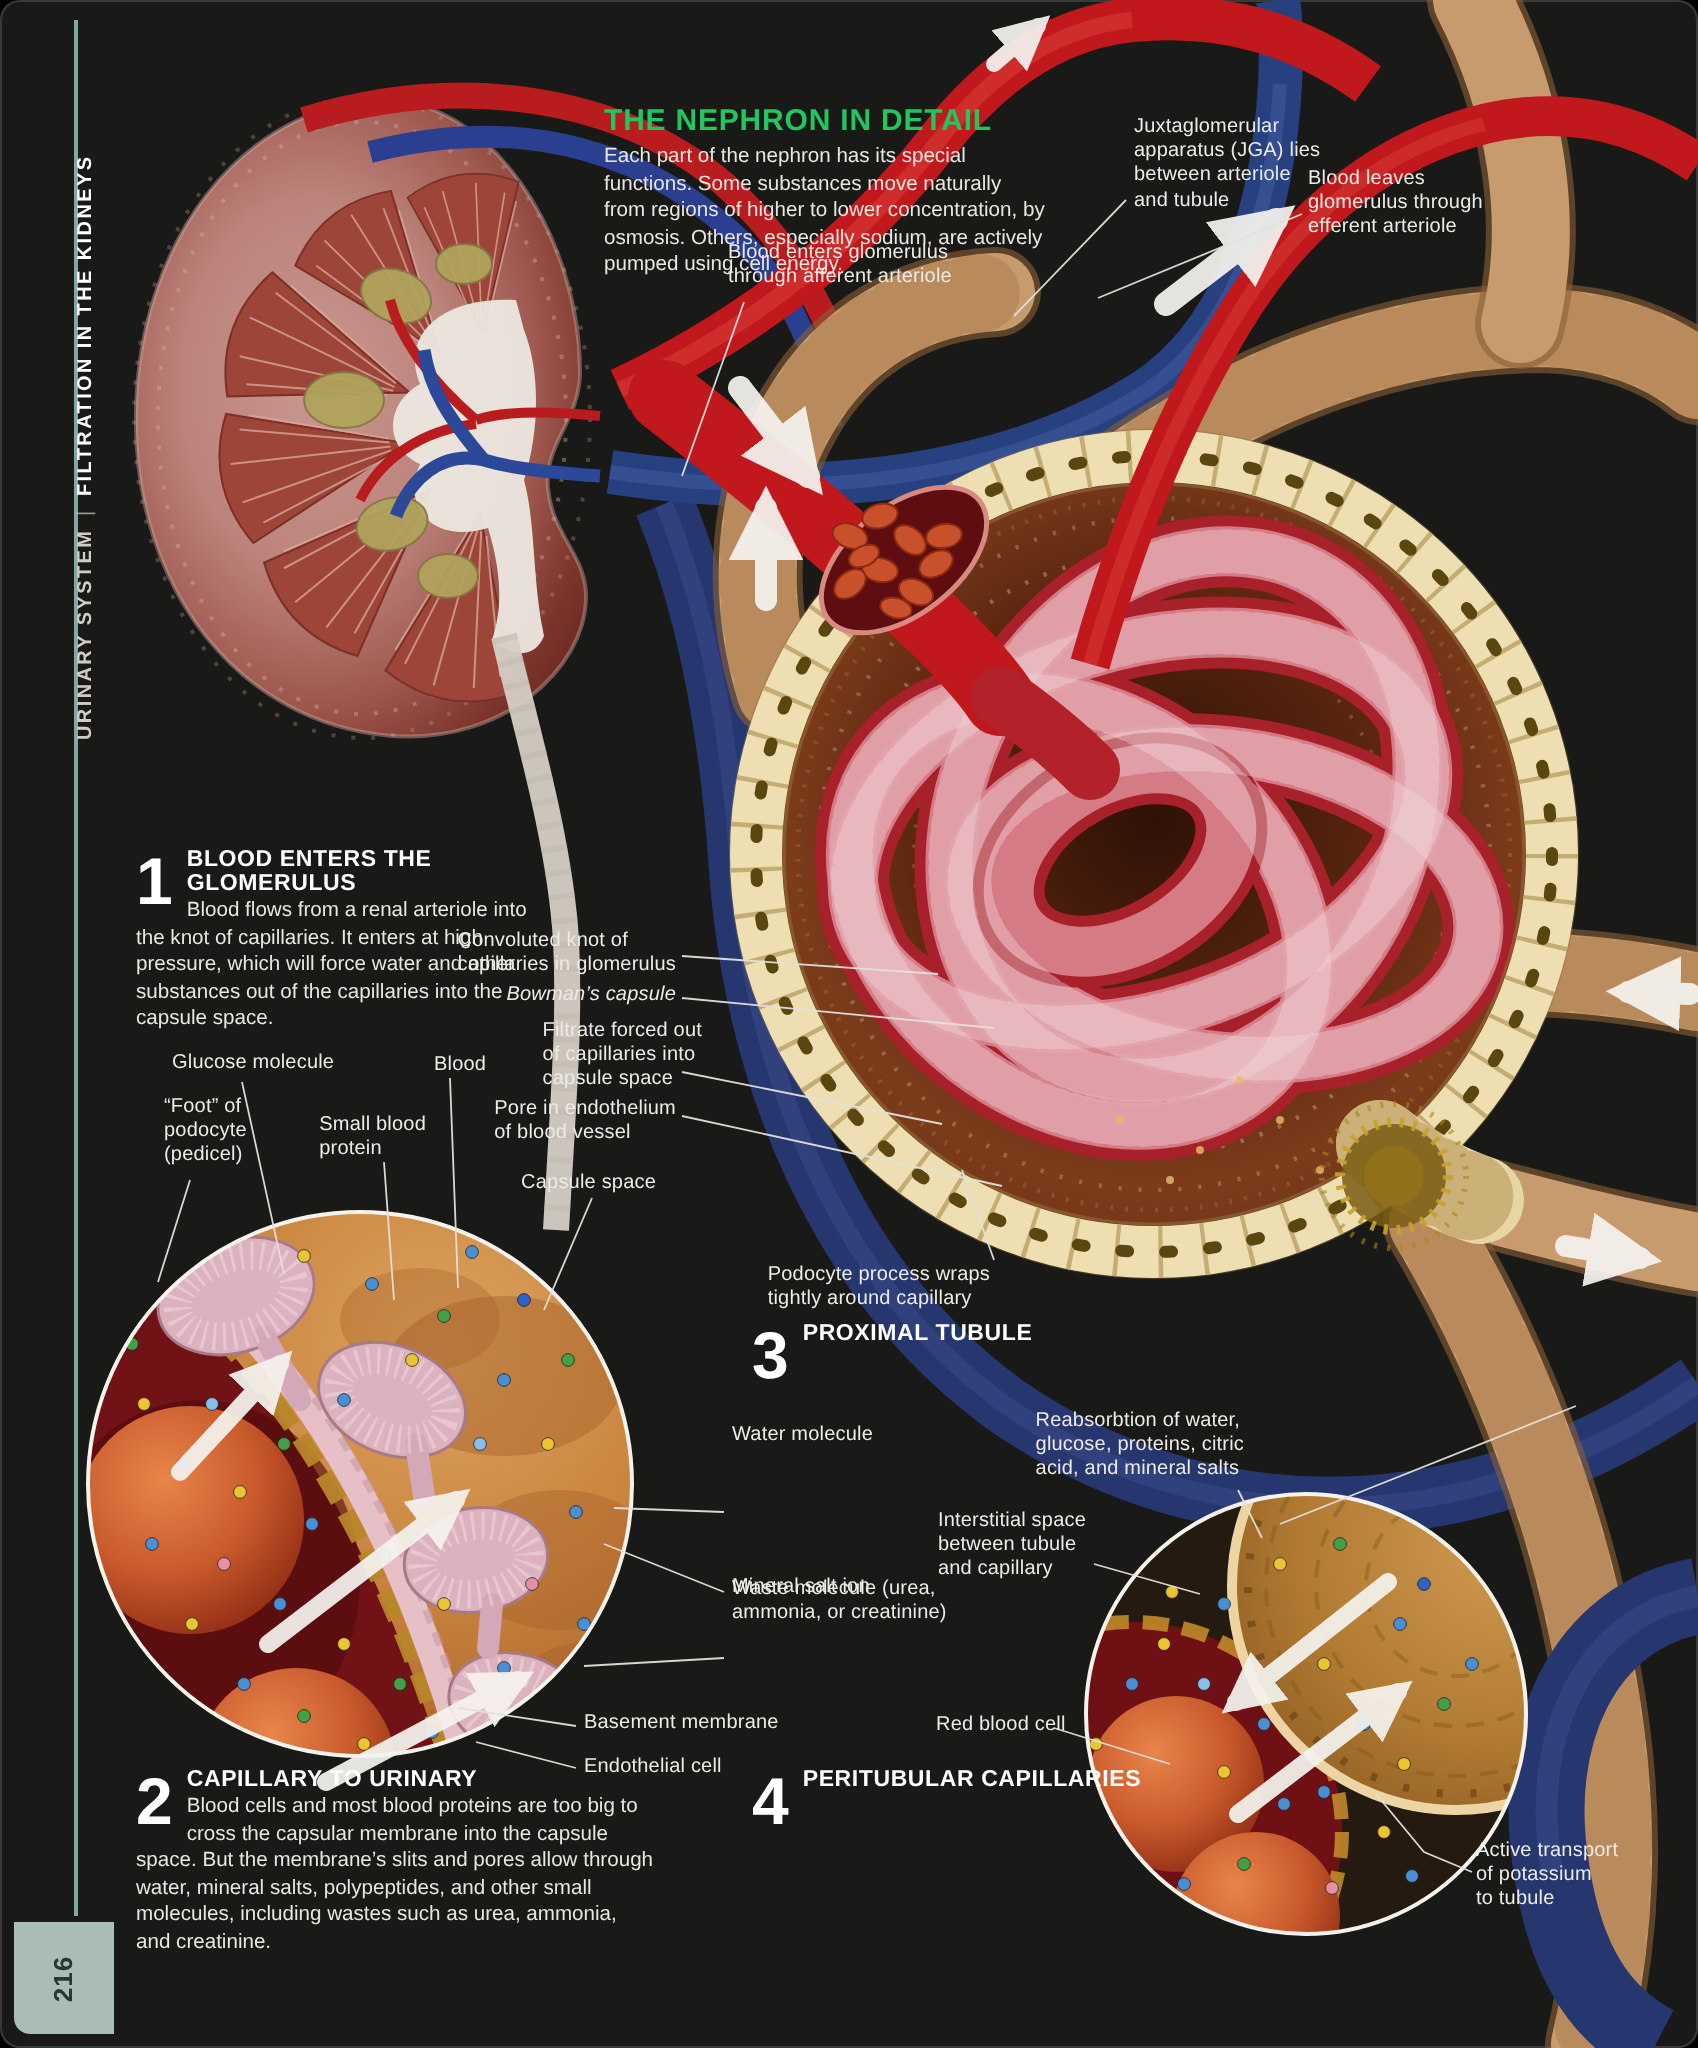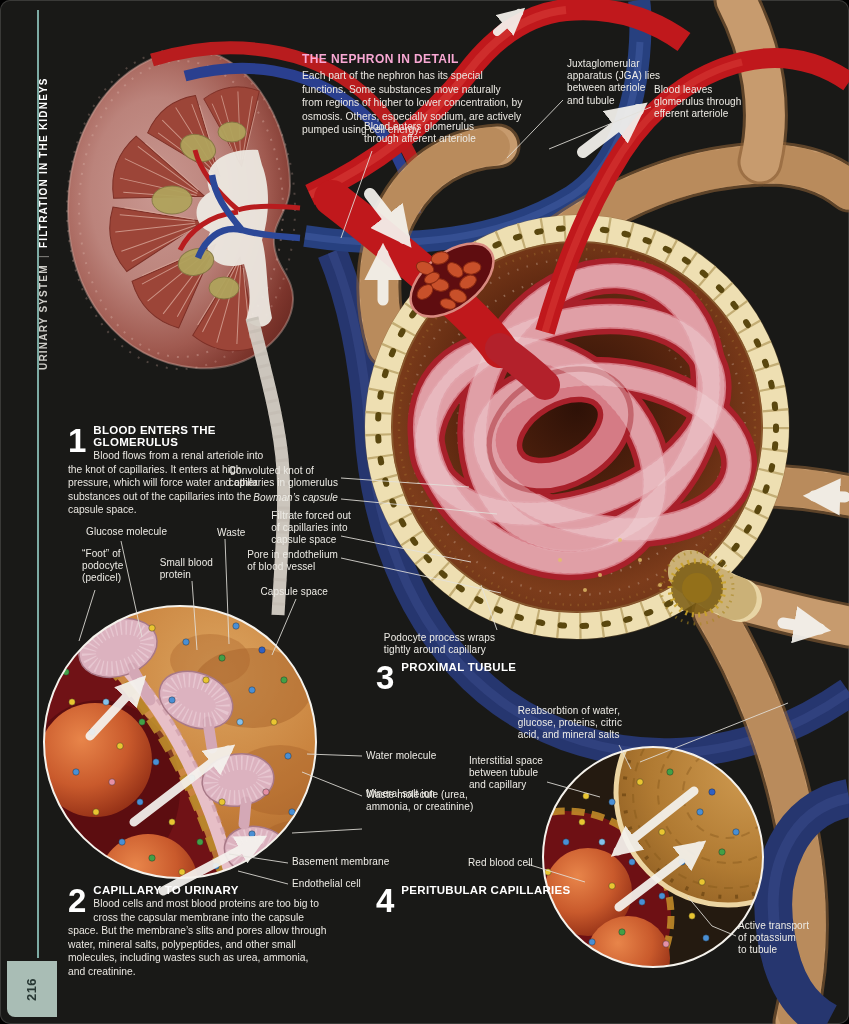--- a/index.html
+++ b/index.html
@@ -13,21 +13,21 @@
            writing-mode:vertical-rl;transform:rotate(180deg);
            font-size:10px;font-weight:700;letter-spacing:1.2px;color:#cfcdc8;
            display:flex;align-items:center;}
   .sidebar .sb-title{color:#ffffff;}
   .sidebar .sb-sep{opacity:.7;font-weight:400;padding:6px 0;}
   .pageno{position:absolute;left:7px;top:961px;width:50px;height:56px;background:#a9bdb5;
           border-bottom-left-radius:8px;display:flex;align-items:center;justify-content:center;}
   .pageno span{transform:rotate(-90deg);font-size:13px;font-weight:700;color:#273733;letter-spacing:.5px;}
   
   .hdr{position:absolute;left:302px;top:52px;width:222px;color:#e9e6e0;}
-  .hdr h2{margin:0 0 3px;font-size:12px;font-weight:700;color:#f9a8d4;letter-spacing:.4px;}
+  .hdr h2{margin:0 0 3px;font-size:15px;font-weight:700;color:#22c55e;letter-spacing:.4px;}
   .hdr p{margin:0;font-size:10.3px;line-height:1.32;}
   .step{position:absolute;color:#e9e6e0;}
   .step .num{float:left;font-size:33px;font-weight:700;line-height:.88;margin:2px 7px 0 0;color:#fff;}
   .step h3{margin:0;font-size:11.5px;font-weight:700;color:#fff;letter-spacing:.3px;}
   .step p{margin:1px 0 0;font-size:10.3px;line-height:1.32;}
   .s1{left:68px;top:424px;width:198px;}
   .s2{left:68px;top:884px;width:260px;}
   .s3{left:376px;top:661px;width:194px;}
   .s4{left:376px;top:884px;width:208px;}
   
@@ -39,21 +39,21 @@
   .l-convoluted{right:511px;top:465px;}
   .l-bowmans{right:511px;top:492px;font-style:italic;}
   .l-filtrate{right:498px;top:510px;}
   .l-pore{right:511px;top:549px;}
   .l-capsule-space{right:521px;top:586px;}
   .l-glucose{left:86px;top:526px;}
   .l-foot{left:82px;top:548px;}
   .l-sbp{right:636px;top:557px;}
   .l-acid{left:217px;top:527px;}
   .l-podocyte{right:354px;top:632px;}
-  .l-water{left:366px;top:750px;}
+  .l-water{left:366px;top:712px;}
   .l-waste{left:366px;top:789px;}
   .l-mineral{left:366px;top:788px;text-align:center;}
   .l-basement{left:292px;top:856px;}
   .l-endothelial{left:292px;top:878px;}
   .l-reabs{right:227px;top:705px;}
   .l-interstitial{right:306px;top:755px;}
   .l-rbc{left:468px;top:857px;}
   .l-active{left:738px;top:920px;}
   
   .knotB{fill:none;stroke:#a8202a;stroke-width:36;stroke-linecap:round;}
@@ -458,21 +458,21 @@
 capsule space</div>
   <div class="label ra l-pore">Pore in endothelium
 of blood vessel</div>
   <div class="label ra l-capsule-space">Capsule space</div>
   <div class="label l-glucose">Glucose molecule</div>
   <div class="label l-foot">“Foot” of
 podocyte
 (pedicel)</div>
   <div class="label ra l-sbp">Small blood
 protein</div>
-  <div class="label l-acid">Waste</div>
+  <div class="label l-acid">Blood</div>
   <div class="label ra l-podocyte">Podocyte process wraps
 tightly around capillary</div>
   <div class="label l-water">Water molecule</div>
   <div class="label l-waste">Waste molecule (urea,
 ammonia, or creatinine)</div>
   <div class="label l-mineral">Mineral salt ion</div>
   <div class="label l-basement">Basement membrane</div>
   <div class="label l-endothelial">Endothelial cell</div>
   <div class="label ra l-reabs">Reabsorbtion of water,
 glucose, proteins, citric

